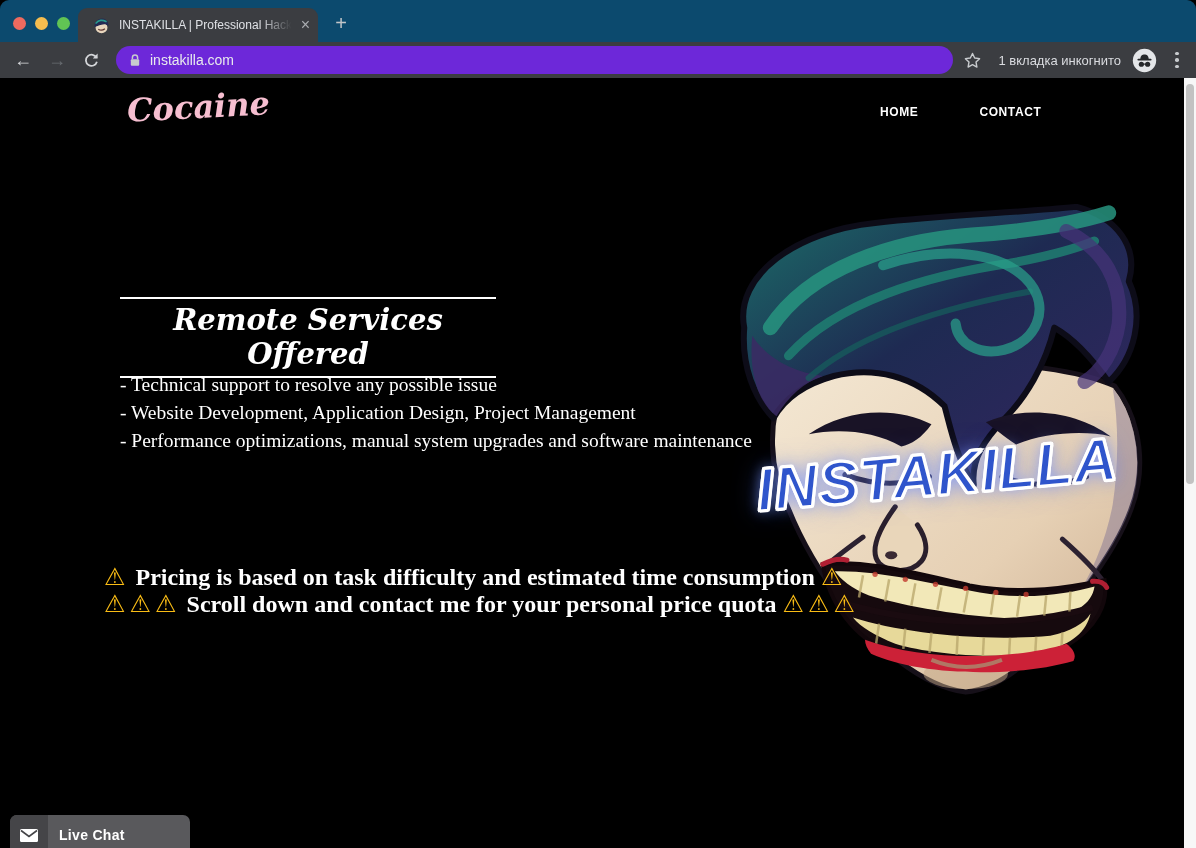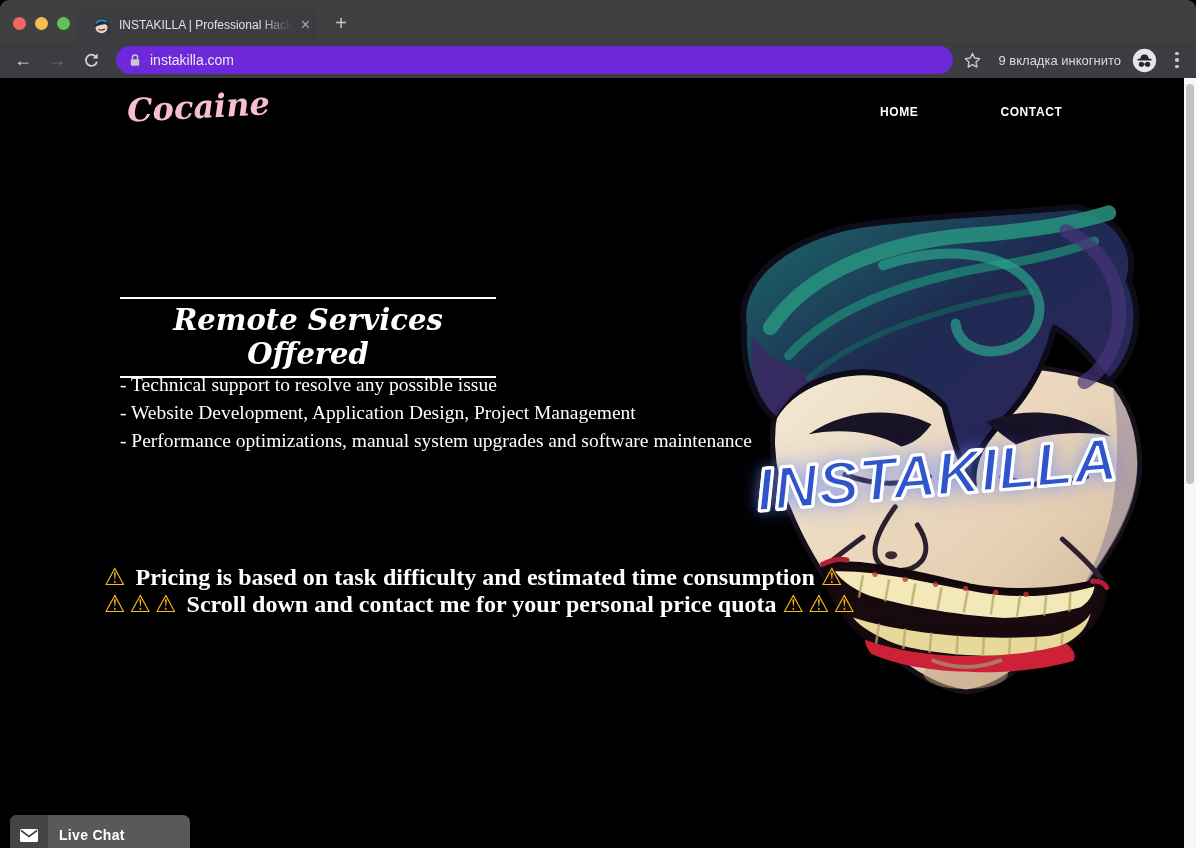--- a/index.html
+++ b/index.html
@@ -1,21 +1,21 @@
 <!DOCTYPE html>
 <html><head>
 <meta charset="utf-8">
 <style>
   * { margin:0; padding:0; box-sizing:border-box; }
   body { background:#000; font-family:"Liberation Sans", sans-serif; }
   .window { width:1196px; height:848px; position:relative; border-radius:9px 9px 0 0;
             overflow:hidden; background:#000; }
 
   
-  .tabstrip { height:42px; background:#404040; position:relative;padding-left:48px; }
+  .tabstrip { height:42px; background:#0c4a6e; position:relative;padding-left:48px; }
   .traffic { position:absolute; top:17px; left:13px; display:flex; gap:9px; }
   .light { width:13px; height:13px; border-radius:50%; }
   .light.red { background:#ee6a5f; }
   .light.yellow { background:#f5bd4f; }
   .light.green { background:#61c454; }
   .tab { position:absolute; left:78px; top:8px; width:240px; height:34px; background:#3b3d41;
          border-radius:9px 9px 0 0; display:flex; align-items:center; padding:0 8px; }
   .favicon { width:17px; height:17px; margin:0 9px 0 7px; flex:none; }
   .tab-title { font-size:12px; color:#dfe1e5; white-space:nowrap; overflow:hidden; flex:1;
                -webkit-mask-image:linear-gradient(90deg,#000 80%,transparent 98%);
@@ -38,21 +38,21 @@
   .menu-dots { width:18px; display:flex; flex-direction:column; align-items:center; gap:3px; flex:none; }
   .menu-dots i { width:3.5px; height:3.5px; border-radius:50%; background:#c7cacd; }
 
   
   .content { position:relative; height:770px; background:#000; overflow:hidden;
              font-family:"Liberation Serif", serif; }
 
   .logo { position:absolute; left:127px; top:10px; font-family:"DejaVu Serif", serif;
           font-style:italic; font-weight:bold; font-size:32px; color:#f6bed0;
           transform:rotate(-3deg); z-index:3; }
-  .topnav { position:absolute; top:27px; left:880px; display:flex; gap:82px; z-index:3;
+  .topnav { position:absolute; top:27px; left:880px; display:flex; gap:61px; z-index:3;
             font-family:"Liberation Sans", sans-serif; }
   .topnav span { font-size:12px; font-weight:bold; letter-spacing:.6px; color:#fff; }
 
   .heading { position:absolute; left:120px; top:219px; width:376px; z-index:3;
              font-family:"DejaVu Serif", serif; font-style:italic; font-weight:bold;
              font-size:29px; color:#fff; border-top:2px solid #fff; border-bottom:2px solid #fff;
              padding:4px 0 5px;text-align:center; }
 
   .services { position:absolute; left:120px; top:293px; z-index:3;
               font-size:19.5px; line-height:28px; color:#fff; }
@@ -131,21 +131,21 @@
         <path d="M3.4 6.2 V4.6 a2.6 2.6 0 0 1 5.2 0 V6.2" stroke="#c8cbce" stroke-width="1.5" fill="none"></path>
         <rect x="1.8" y="6.2" width="8.4" height="6.6" rx="1.1" fill="#c8cbce"></rect>
       </svg>
       <span class="url">instakilla.com</span>
     </div>
     <span class="star">
       <svg viewBox="0 0 18 18" width="17" height="17">
         <path d="M9 1.6 l2.3 4.7 5.2 .75 -3.75 3.65 .9 5.2 L9 13.45 4.35 15.9 l.9 -5.2 L1.5 7.05 l5.2 -.75 Z" fill="none" stroke="#c8cbce" stroke-width="1.5" stroke-linejoin="round"></path>
       </svg>
     </span>
-    <span class="incog-label">9 вкладка инкогнито</span>
+    <span class="incog-label">1 вкладка инкогнито</span>
     <span class="incog-badge">
       <svg viewBox="0 0 24 24" width="25" height="25">
         <circle cx="12" cy="12" r="11.2" fill="#e4e6e9"></circle>
         <path d="M8 10.6 C8 7.4 9.8 6.2 12 6.2 C14.2 6.2 16 7.4 16 10.6 Z" fill="#26282b"></path>
         <rect x="5.2" y="10.4" width="13.6" height="1.7" rx="0.8" fill="#26282b"></rect>
         <circle cx="9" cy="15.6" r="2.5" fill="#26282b"></circle>
         <circle cx="15" cy="15.6" r="2.5" fill="#26282b"></circle>
         <rect x="10.9" y="14.9" width="2.2" height="1.1" fill="#26282b"></rect>
       </svg>
     </span>

